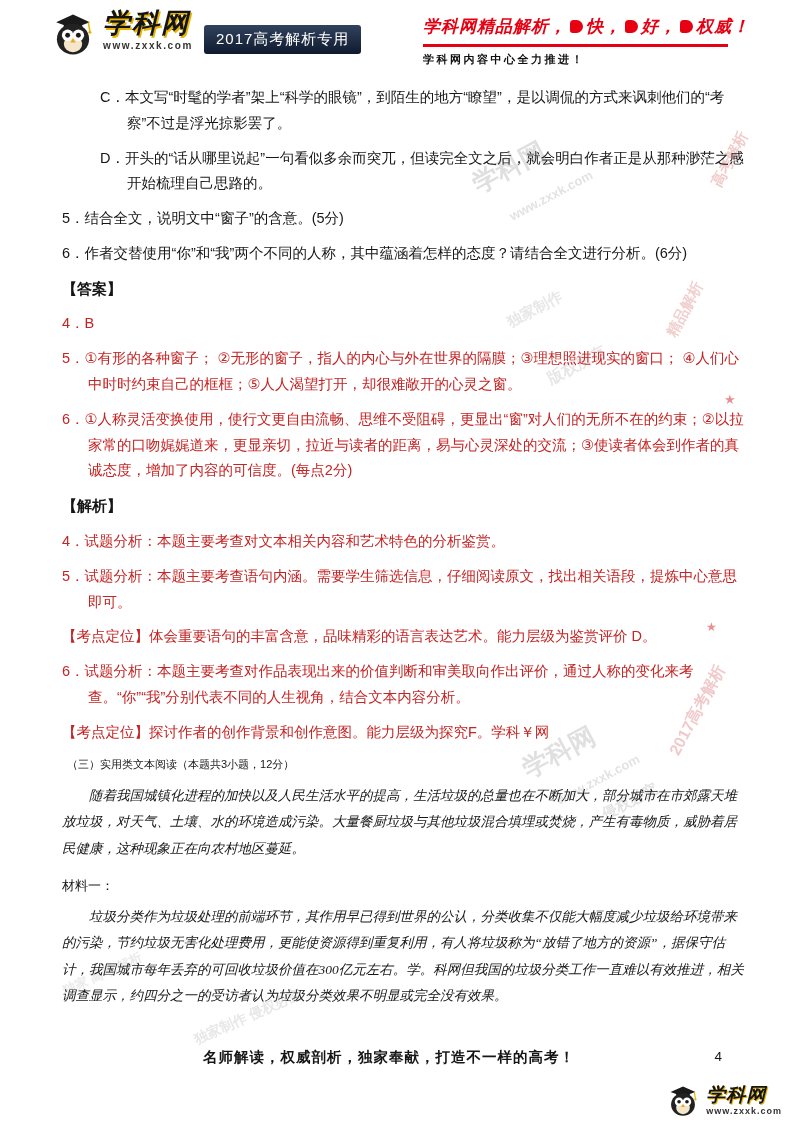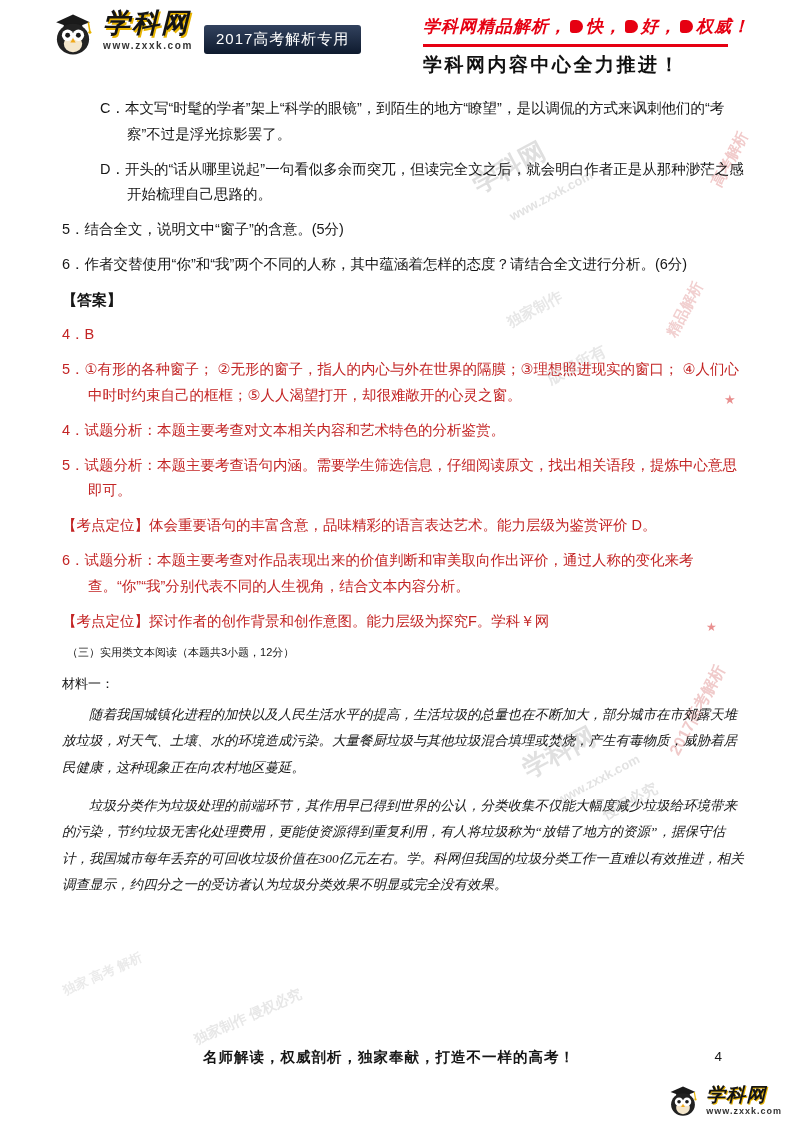--- a/index.html
+++ b/index.html
@@ -17,21 +17,21 @@
   .logo-title{font-size:27px;font-weight:900;font-style:italic;color:#141414;letter-spacing:2px;
               text-shadow:1.5px 1.5px 0 #e8b400}
   .logo-url{font-size:10px;color:#333;letter-spacing:1.6px;margin-top:4px;font-weight:bold}
   .badge{background:linear-gradient(#32425e,#0e1a2e);color:#fff;font-size:15px;font-weight:normal;
          padding:5px 12px;border-radius:3px;margin-top:15px;margin-left:4px;letter-spacing:1px;white-space:nowrap}
   .header-right{display:flex;flex-direction:column;align-items:flex-start;padding-top:5px}
   .slogan{display:flex;align-items:center;color:#e60012;font-weight:900;font-size:17px;
           font-style:italic;letter-spacing:1px;white-space:nowrap}
   .fist{display:inline-block;width:13px;height:13px;background:#e60012;border-radius:4px 7px 7px 3px;margin:0 3px}
   .slogan-divider{width:305px;height:3px;background:#e60012;margin:6px 0 5px}
-  .slogan-sub{font-size:19px;font-weight:bold;color:#101010;letter-spacing:2.5px}
+  .slogan-sub{font-size:11px;font-weight:bold;color:#101010;letter-spacing:2.5px}
   
   .content{position:relative;z-index:2;padding:18px 46px 0 62px}
   .para{font-size:14.5px;line-height:1.78;margin-bottom:9px}
   .opt{padding-left:65px;text-indent:-27px}
   .hang{padding-left:26px;text-indent:-26px}
   .red{color:#c32424}
   .label{font-weight:bold;font-size:15px;margin-top:2px}
   .section{font-weight:normal;font-size:11px;margin-top:8px;padding-left:5px}
   .small{font-size:13px;margin-bottom:7px}
   .material{font-style:italic;font-size:13.5px;line-height:1.95;text-indent:2em;
@@ -105,28 +105,30 @@
   </div>
 
   <div class="content">
       <p class="para opt">C．本文写“时髦的学者”架上“科学的眼镜”，到陌生的地方“瞭望”，是以调侃的方式来讽刺他们的“考察”不过是浮光掠影罢了。</p>
       <p class="para opt">D．开头的“话从哪里说起”一句看似多余而突兀，但读完全文之后，就会明白作者正是从那种渺茫之感开始梳理自己思路的。</p>
       <p class="para hang">5．结合全文，说明文中“窗子”的含意。(5分)</p>
       <p class="para hang">6．作者交替使用“你”和“我”两个不同的人称，其中蕴涵着怎样的态度？请结合全文进行分析。(6分)</p>
       <p class="para label">【答案】</p>
       <p class="para red">4．B</p>
       <p class="para red hang">5．①有形的各种窗子；  ②无形的窗子，指人的内心与外在世界的隔膜；③理想照进现实的窗口；  ④人们心中时时约束自己的框框；⑤人人渴望打开，却很难敞开的心灵之窗。</p>
+      <p class="para red hang">6．①人称灵活变换使用，使行文更自由流畅、思维不受阻碍，更显出“窗”对人们的无所不在的约束；②以拉家常的口吻娓娓道来，更显亲切，拉近与读者的距离，易与心灵深处的交流；③使读者体会到作者的真诚态度，增加了内容的可信度。(每点2分)</p>
+      <p class="para label">【解析】</p>
       <p class="para red hang">4．试题分析：本题主要考查对文本相关内容和艺术特色的分析鉴赏。</p>
       <p class="para red hang">5．试题分析：本题主要考查语句内涵。需要学生筛选信息，仔细阅读原文，找出相关语段，提炼中心意思即可。</p>
       <p class="para red">【考点定位】体会重要语句的丰富含意，品味精彩的语言表达艺术。能力层级为鉴赏评价 D。</p>
       <p class="para red hang">6．试题分析：本题主要考查对作品表现出来的价值判断和审美取向作出评价，通过人称的变化来考查。“你”“我”分别代表不同的人生视角，结合文本内容分析。</p>
       <p class="para red">【考点定位】探讨作者的创作背景和创作意图。能力层级为探究F。学科￥网</p>
       <p class="para section">（三）实用类文本阅读（本题共3小题，12分）</p>
+      <p class="para material">随着我国城镇化进程的加快以及人民生活水平的提高，生活垃圾的总量也在不断加大，部分城市在市郊露天堆放垃圾，对天气、土壤、水的环境造成污染。大量餐厨垃圾与其他垃圾混合填埋或焚烧，产生有毒物质，威胁着居民健康，这种现象正在向农村地区蔓延。</p>
       <p class="para small">材料一：</p>
-      <p class="para material">随着我国城镇化进程的加快以及人民生活水平的提高，生活垃圾的总量也在不断加大，部分城市在市郊露天堆放垃圾，对天气、土壤、水的环境造成污染。大量餐厨垃圾与其他垃圾混合填埋或焚烧，产生有毒物质，威胁着居民健康，这种现象正在向农村地区蔓延。</p>
       <p class="para material">垃圾分类作为垃圾处理的前端环节，其作用早已得到世界的公认，分类收集不仅能大幅度减少垃圾给环境带来的污染，节约垃圾无害化处理费用，更能使资源得到重复利用，有人将垃圾称为“放错了地方的资源”，据保守估计，我国城市每年丢弃的可回收垃圾价值在300亿元左右。学。科网但我国的垃圾分类工作一直难以有效推进，相关调查显示，约四分之一的受访者认为垃圾分类效果不明显或完全没有效果。</p>
     </div>
 
   <div class="footer">
     <span>名师解读，权威剖析，独家奉献，打造不一样的高考！</span>
     <span class="page-number">4</span>
   </div>
 
   <div class="corner-logo">
     <svg viewBox="0 0 60 60" width="34" height="34">

